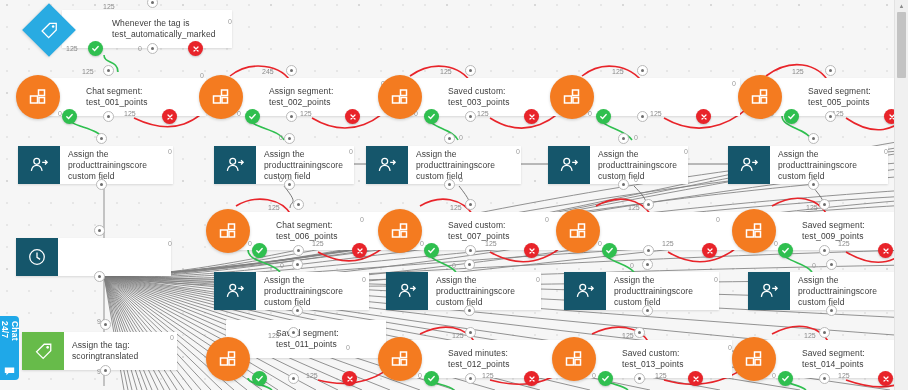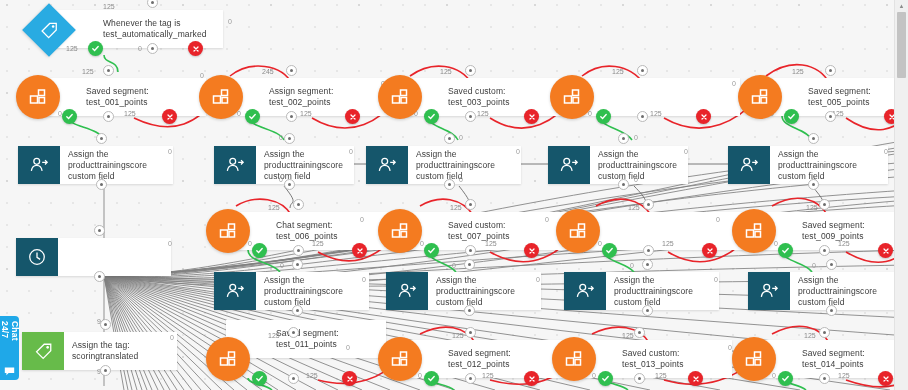--- a/index.html
+++ b/index.html
@@ -400,21 +400,21 @@
       <div class="elabel zero" style="left: 728px; top: 344px;">0</div>
       <div class="elabel zero" style="left: 592px; top: 372px;">0</div>
       <div class="elabel" style="left: 655px; top: 372px;">125</div>
       <div class="elabel" style="left: 804px; top: 332px;">125</div>
       <div class="elabel zero" style="left: 894px; top: 344px;">0</div>
       <div class="elabel zero" style="left: 772px; top: 372px;">0</div>
       <div class="elabel" style="left: 838px; top: 372px;">125</div>
     </div>
 
   <div id="node-layer">
-      <div class="node" style="left: 53px; top: 10px; width: 170px;">
+      <div class="node" style="left: 62px; top: 10px; width: 170px;">
         <div class="badge round"></div>
         <div class="label">Whenever the tag is test_automatically_marked</div>
       </div>
       <div class="diamond" style="left: 30px; top: 11px;">
         <span>
           <svg width="19" height="19" viewBox="0 0 22 22" fill="none" stroke="#ffffff" stroke-width="1.5">
             <path d="M11.8,2.6 H19.4 V10.2 L10.6,19 L3,11.4 Z"></path>
             <circle cx="15.8" cy="6.2" r="1.5" fill="#ffffff" stroke="none"></circle>
           </svg>
         </span>
@@ -426,21 +426,21 @@
           <path d="M2.4,6.2 L4.8,8.6 L9.6,3.4" stroke="#fff" stroke-width="1.8" fill="none" stroke-linecap="round"></path>
         </svg>
       </div>
       <div class="no" style="left: 188px; top: 41px;">
         <svg width="8" height="8" viewBox="0 0 12 12">
           <path d="M3,3 L9,9 M9,3 L3,9" stroke="#fff" stroke-width="1.9" stroke-linecap="round"></path>
         </svg>
       </div>
       <div class="node" style="left: 36px; top: 78px; width: 170px;">
         <div class="badge round"></div>
-        <div class="label">Saved segment: test_001_points</div>
+        <div class="label">Chat segment: test_001_points</div>
       </div>
       <div class="orb" style="left: 16px; top: 75px;">
         <svg width="20" height="20" viewBox="0 0 20 20" fill="none" stroke="#ffffff" stroke-width="1.5">
           <rect x="2.5" y="9" width="7" height="7"></rect>
           <rect x="11" y="10.5" width="5.5" height="5.5"></rect>
           <rect x="10.5" y="3" width="6" height="5.5"></rect>
         </svg>
       </div>
       <div class="port" style="left: 103px; top: 65px;"></div>
       <div class="port" style="left: 103px; top: 111px;"></div>
@@ -783,21 +783,21 @@
           <path d="M2.4,6.2 L4.8,8.6 L9.6,3.4" stroke="#fff" stroke-width="1.8" fill="none" stroke-linecap="round"></path>
         </svg>
       </div>
       <div class="no" style="left: 342px; top: 371px;">
         <svg width="8" height="8" viewBox="0 0 12 12">
           <path d="M3,3 L9,9 M9,3 L3,9" stroke="#fff" stroke-width="1.9" stroke-linecap="round"></path>
         </svg>
       </div>
       <div class="node" style="left: 398px; top: 340px; width: 170px;">
         <div class="badge round"></div>
-        <div class="label">Saved segment: test_012_points</div>
+        <div class="label">Saved minutes: test_012_points</div>
       </div>
       <div class="orb" style="left: 378px; top: 337px;">
         <svg width="20" height="20" viewBox="0 0 20 20" fill="none" stroke="#ffffff" stroke-width="1.5">
           <rect x="2.5" y="9" width="7" height="7"></rect>
           <rect x="11" y="10.5" width="5.5" height="5.5"></rect>
           <rect x="10.5" y="3" width="6" height="5.5"></rect>
         </svg>
       </div>
       <div class="port" style="left: 465px; top: 327px;"></div>
       <div class="port" style="left: 465px; top: 373px;"></div>

